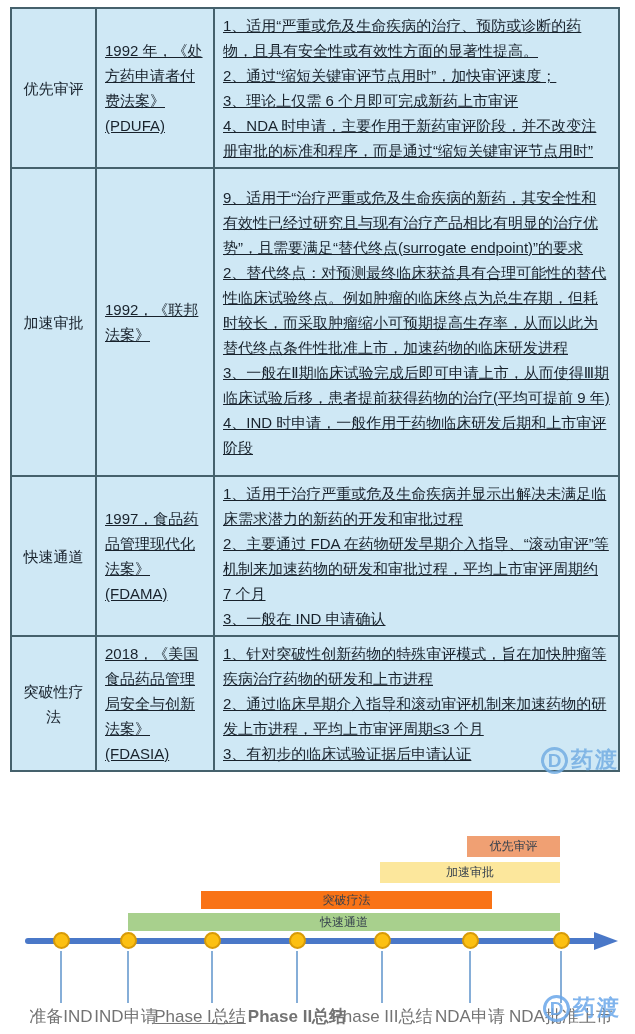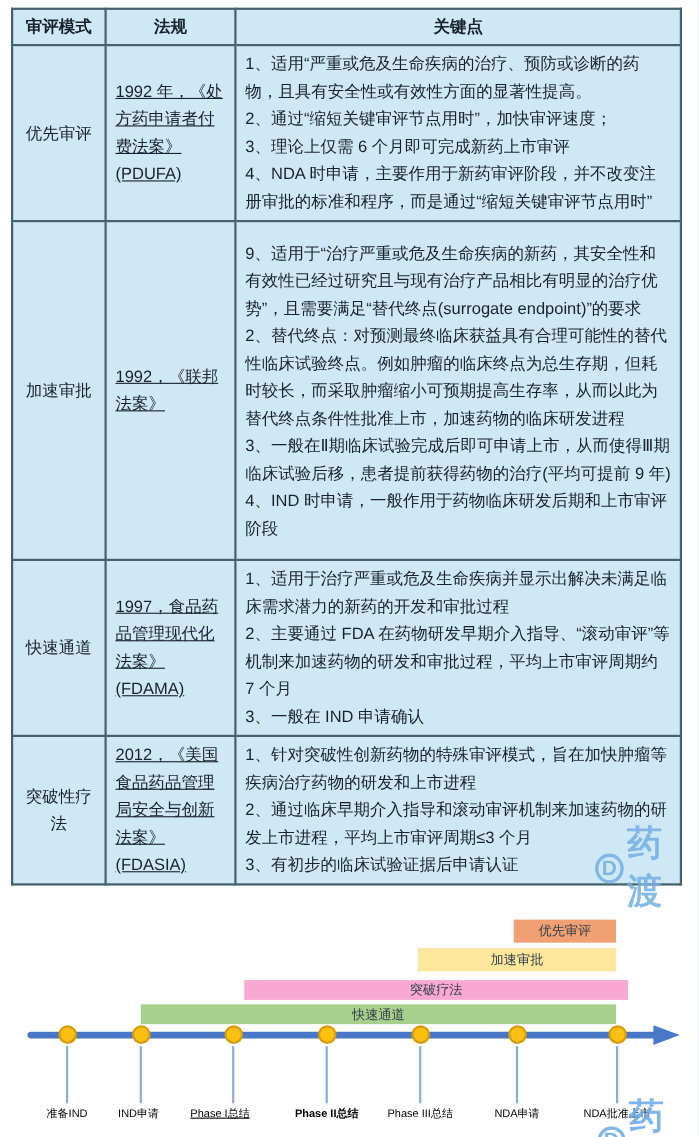--- a/index.html
+++ b/index.html
@@ -25,85 +25,80 @@
   col.c-mode { width: 85px; }
   col.c-law  { width: 118px; }
   col.c-key  { width: 405px; }
   td.mode-cell { text-align: center; vertical-align: middle; padding: 0 6px; }
   td.law-cell  { vertical-align: middle; padding: 4px 8px; text-align: left; text-decoration: underline; }
   td.key-cell  { vertical-align: middle; padding: 4px 8px; text-align: left; }
   tr.r1 { height: 157px; }
   tr.r2 { height: 308px; }
   tr.r3 { height: 150px; }
   tr.r4 { height: 135px; }
-  .point { text-align: left; }
+  .point { text-align: left; text-decoration: underline; }
 
   
   .watermark {
     position: absolute; display: flex; align-items: center; gap: 3px;
     color: #74aee3; opacity: 0.85;
   }
   .wm-logo {
     width: 27px; height: 27px; border: 3px solid currentColor; border-radius: 50%;
     display: flex; align-items: center; justify-content: center;
     font-weight: bold; font-size: 19px; line-height: 1;
   }
-  .wm-text { font-size: 32px; font-weight: bold; letter-spacing: 2px; }
+  .wm-text { font-size: 22px; font-weight: bold; letter-spacing: 2px; }
   .wm-table  { left: 541px; top: 745px; }
   .wm-bottom { left: 543px; top: 993px; color: #6aa7ea; }
 
   
   .bar {
     position: absolute; font-size: 12px; color: #35404d;
     text-align: center; white-space: nowrap;
   }
   .bar-priority     { left: 467px; top: 836px; width: 93px;  height: 21px; line-height: 21px; background: #f0a073; }
   .bar-accelerated  { left: 380px; top: 862px; width: 180px; height: 21px; line-height: 21px; background: #fce79c; }
-  .bar-breakthrough { left: 222px; top: 891px; width: 349px; height: 18px; line-height: 18px; background: #f9a8d4; }
+  .bar-breakthrough { left: 201px; top: 891px; width: 291px; height: 18px; line-height: 18px; background: #f97316; }
   .bar-fasttrack    { left: 128px; top: 913px; width: 432px; height: 18px; line-height: 18px; background: #a8d08d; }
 
   .tl-line  { position: absolute; left: 25px; top: 938px; width: 573px; height: 6px; background: #4a78c8; border-radius: 3px; }
   .tl-arrow { position: absolute; left: 594px; top: 932px; width: 0; height: 0;
               border-left: 24px solid #4a78c8; border-top: 9px solid transparent; border-bottom: 9px solid transparent; }
 
   .node {
     position: absolute; top: 932px; width: 17px; height: 17px; border-radius: 50%;
     background: #fcc012; border: 2px solid #d89b08;
   }
   .n1 { left: 53px; }  .n2 { left: 120px; } .n3 { left: 204px; } .n4 { left: 289px; }
   .n5 { left: 374px; } .n6 { left: 462px; } .n7 { left: 553px; }
 
   .stem { position: absolute; top: 951px; height: 52px; width: 2px; background: #86aed8; }
   .s1 { left: 60px; }  .s2 { left: 127px; } .s3 { left: 211px; } .s4 { left: 296px; }
   .s5 { left: 381px; } .s6 { left: 469px; } .s7 { left: 560px; }
 
   .ms-label {
     position: absolute; top: 1005px; width: 110px; text-align: center;
-    font-size: 10px; color: #000000; white-space: nowrap;
+    font-size: 17px; color: #737373; white-space: nowrap;
   }
   .m1 { left: 6px; }   .m2 { left: 71px; }  .m3 { left: 145px; text-decoration: underline; } .m4 { left: 242px; font-weight: bold; }
   .m5 { left: 327px; } .m6 { left: 415px; } .m7 { left: 506px; }
 </style>
 </head>
 <body>
 
 <div class="page">
 
   <table class="review-table">
     <colgroup>
         <col class="c-mode">
         <col class="c-law">
         <col class="c-key">
       </colgroup>
     <tbody>
-        <tr>
-      <th>审评模式</th>
-      <th>法规</th>
-      <th>关键点</th>
-    </tr>
     <tr class="r1">
       <td class="mode-cell">优先审评</td>
       <td class="law-cell">1992 年，《处方药申请者付费法案》(PDUFA)</td>
       <td class="key-cell">
         <div class="point">1、适用“严重或危及生命疾病的治疗、预防或诊断的药物，且具有安全性或有效性方面的显著性提高。</div>
         <div class="point">2、通过“缩短关键审评节点用时”，加快审评速度；</div>
         <div class="point">3、理论上仅需 6 个月即可完成新药上市审评</div>
         <div class="point">4、NDA 时申请，主要作用于新药审评阶段，并不改变注册审批的标准和程序，而是通过“缩短关键审评节点用时”</div>
       </td>
     </tr>
@@ -121,21 +116,21 @@
       <td class="mode-cell">快速通道</td>
       <td class="law-cell">1997，食品药品管理现代化法案》(FDAMA)</td>
       <td class="key-cell">
         <div class="point">1、适用于治疗严重或危及生命疾病并显示出解决未满足临床需求潜力的新药的开发和审批过程</div>
         <div class="point">2、主要通过 FDA 在药物研发早期介入指导、“滚动审评”等机制来加速药物的研发和审批过程，平均上市审评周期约 7 个月</div>
         <div class="point">3、一般在 IND 申请确认</div>
       </td>
     </tr>
     <tr class="r4">
       <td class="mode-cell">突破性疗法</td>
-      <td class="law-cell">2012，《美国食品药品管理局安全与创新法案》(FDASIA)</td>
+      <td class="law-cell">2018，《美国食品药品管理局安全与创新法案》(FDASIA)</td>
       <td class="key-cell">
         <div class="point">1、针对突破性创新药物的特殊审评模式，旨在加快肿瘤等疾病治疗药物的研发和上市进程</div>
         <div class="point">2、通过临床早期介入指导和滚动审评机制来加速药物的研发上市进程，平均上市审评周期≤3 个月</div>
         <div class="point">3、有初步的临床试验证据后申请认证</div>
       </td>
     </tr>
   </tbody>
     </table>
 
   <div class="watermark wm-table">

